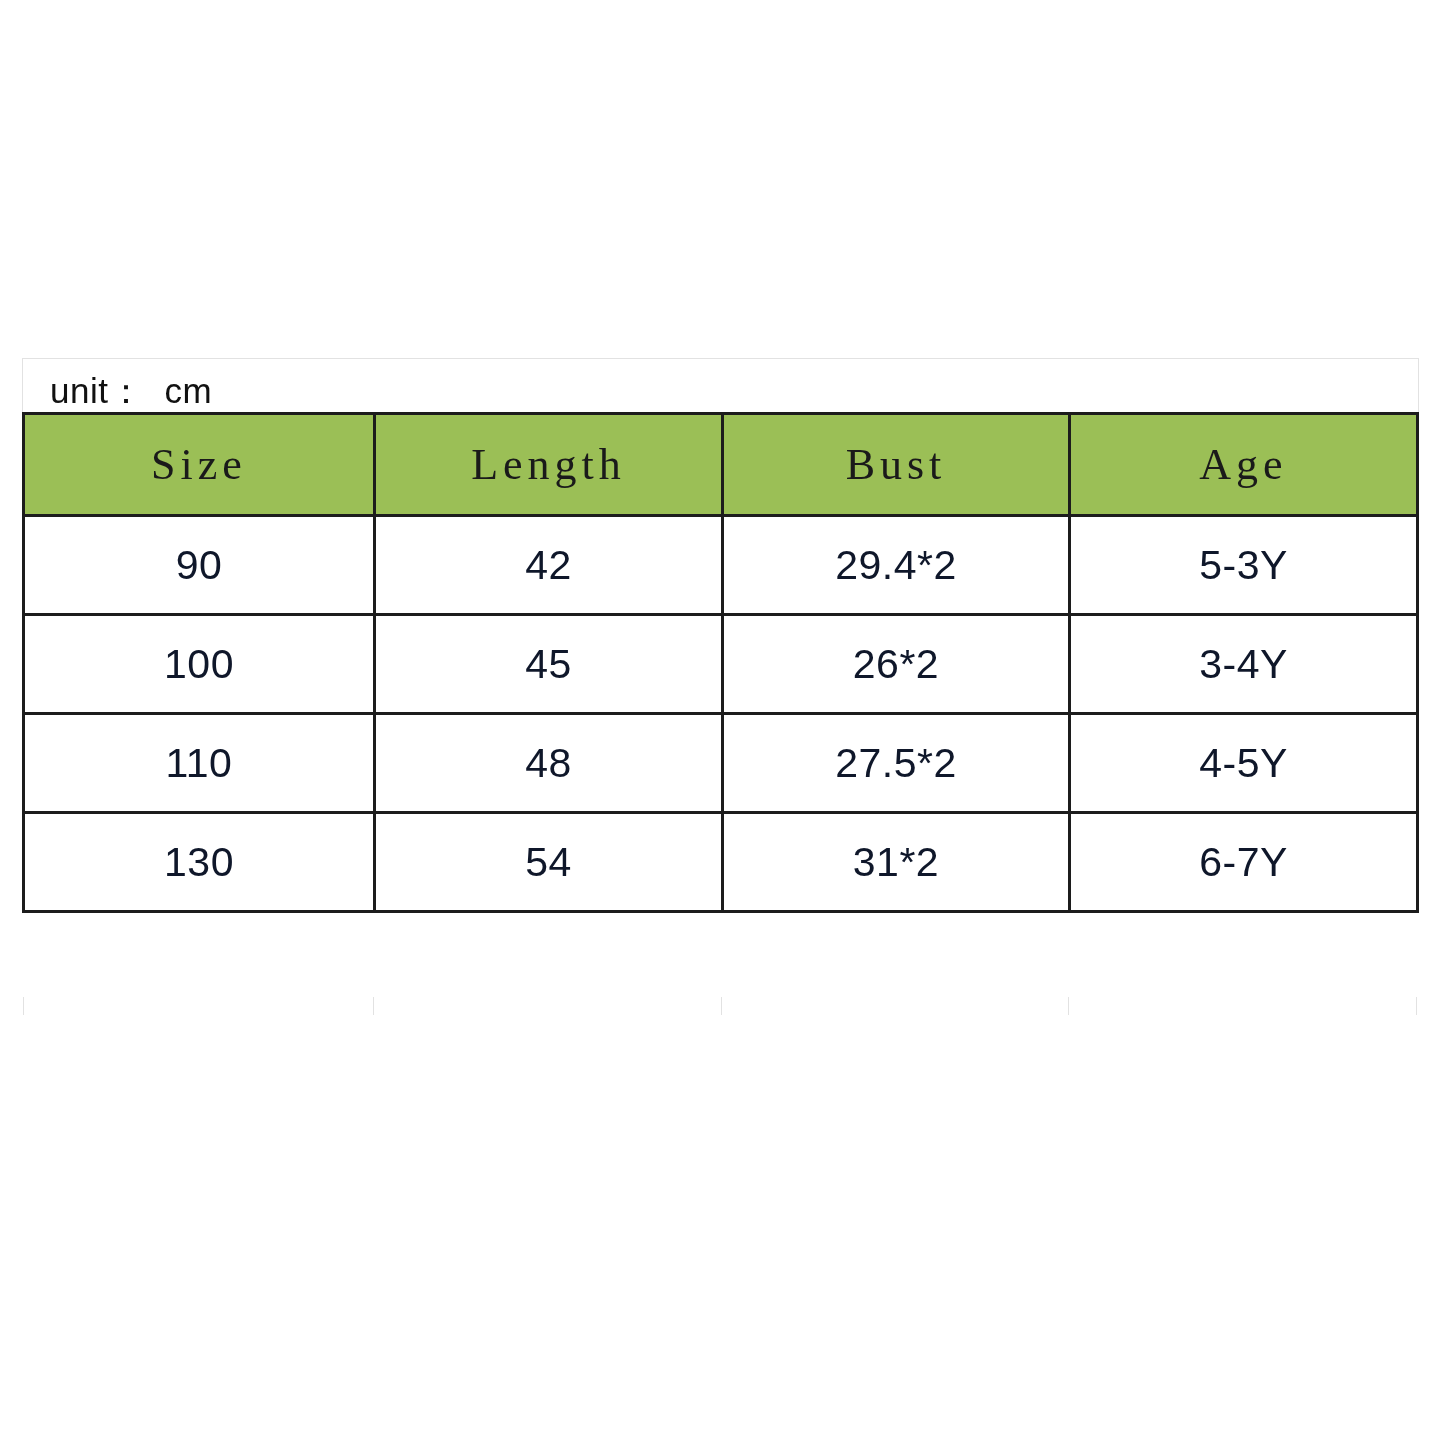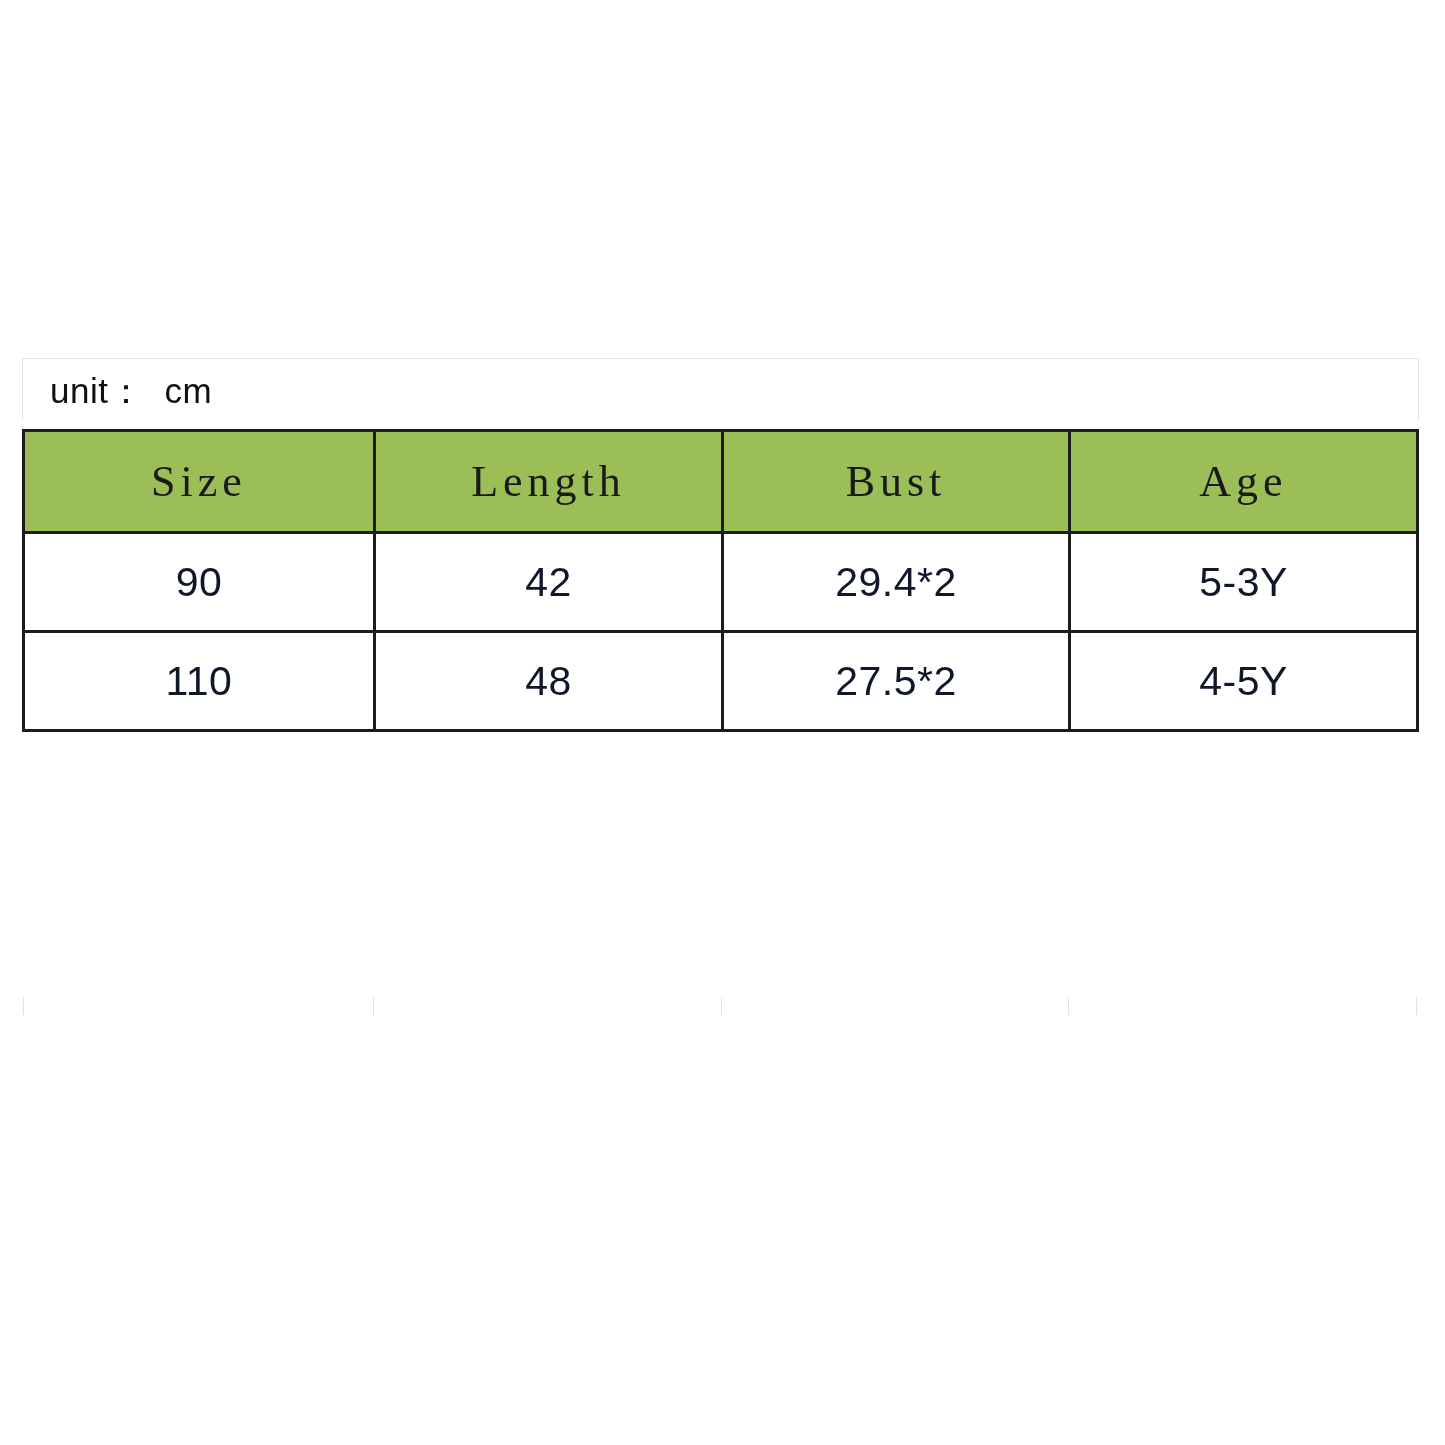--- a/index.html
+++ b/index.html
@@ -42,21 +42,21 @@
     font-family: "Liberation Sans", sans-serif;
     font-size: 35px;
     color: #111111;
     letter-spacing: 0.5px;
     white-space: pre;
   }
 
   .chart-table {
     position: absolute;
     left: 22px;
-    top: 429px;
+    top: 412px;
     width: 1394px;
     border-collapse: collapse;
     table-layout: fixed;
   }
 
   .chart-table th,
   .chart-table td {
     border: 3px solid #1c1c1c;
     padding: 0;
     text-align: center;
@@ -125,21 +125,33 @@
       </tr>
     </thead>
     <tbody>
       <tr>
         <td>90</td>
         <td>42</td>
         <td>29.4*2</td>
         <td class="cell-age">5-3Y</td>
       </tr>
       <tr>
+        <td>100</td>
+        <td>45</td>
+        <td>26*2</td>
+        <td class="cell-age">3-4Y</td>
+      </tr>
+      <tr>
         <td>110</td>
         <td>48</td>
         <td>27.5*2</td>
         <td class="cell-age">4-5Y</td>
+      </tr>
+      <tr>
+        <td>130</td>
+        <td>54</td>
+        <td>31*2</td>
+        <td class="cell-age">6-7Y</td>
       </tr>
     </tbody>
   </table>
 
 </div>
 
 </body></html>

